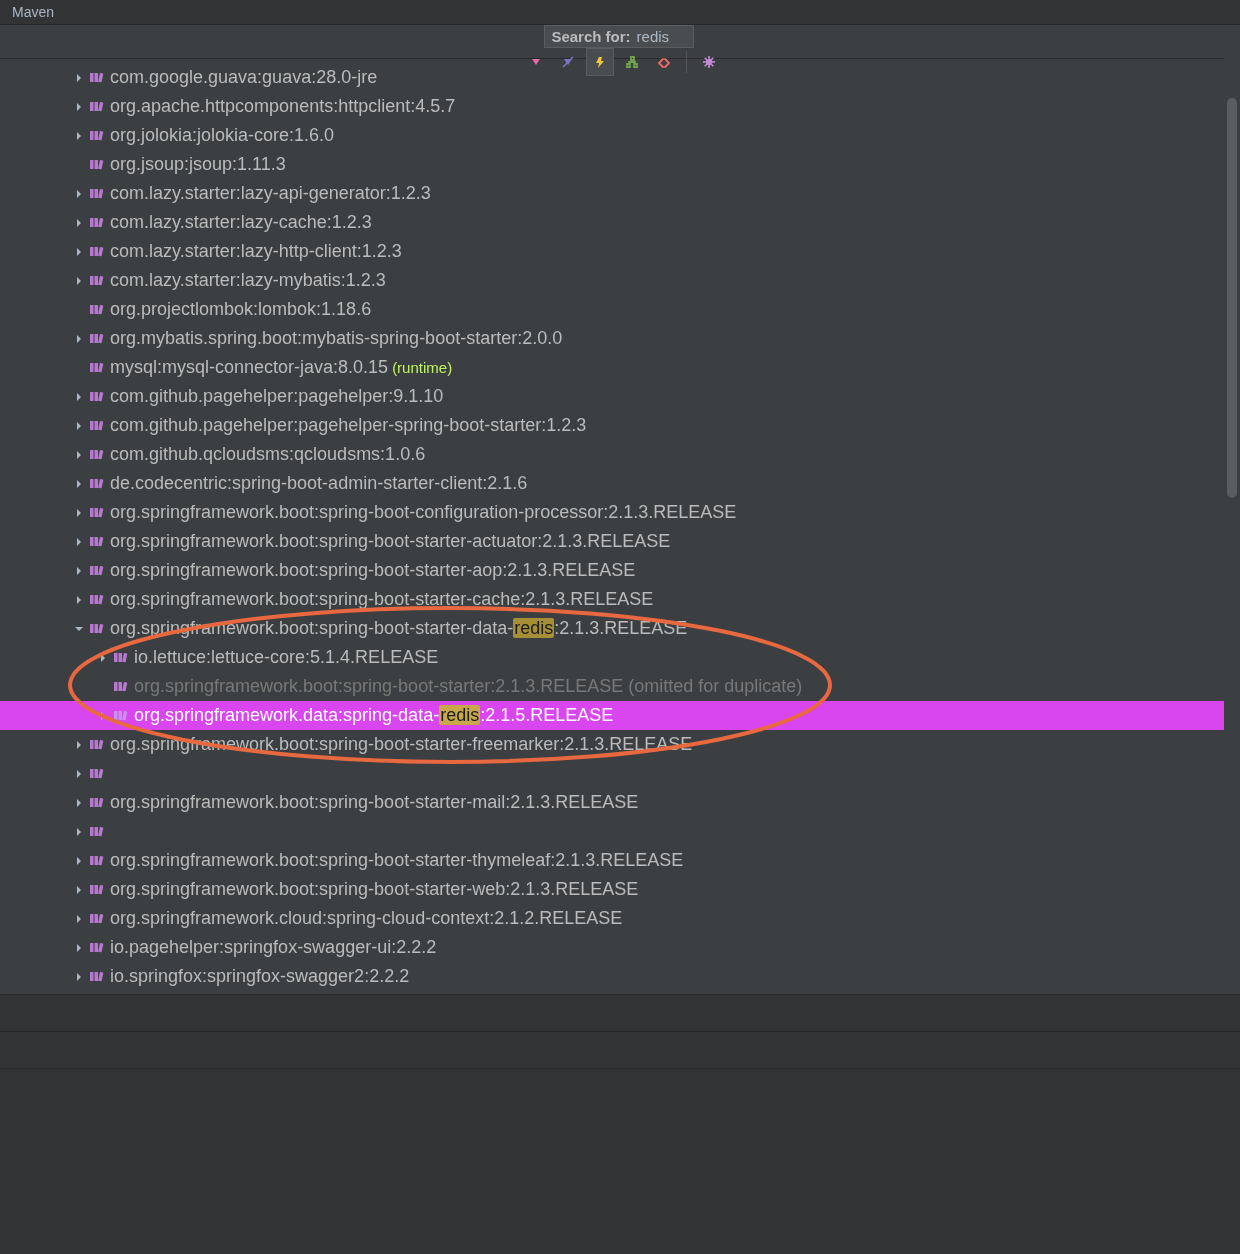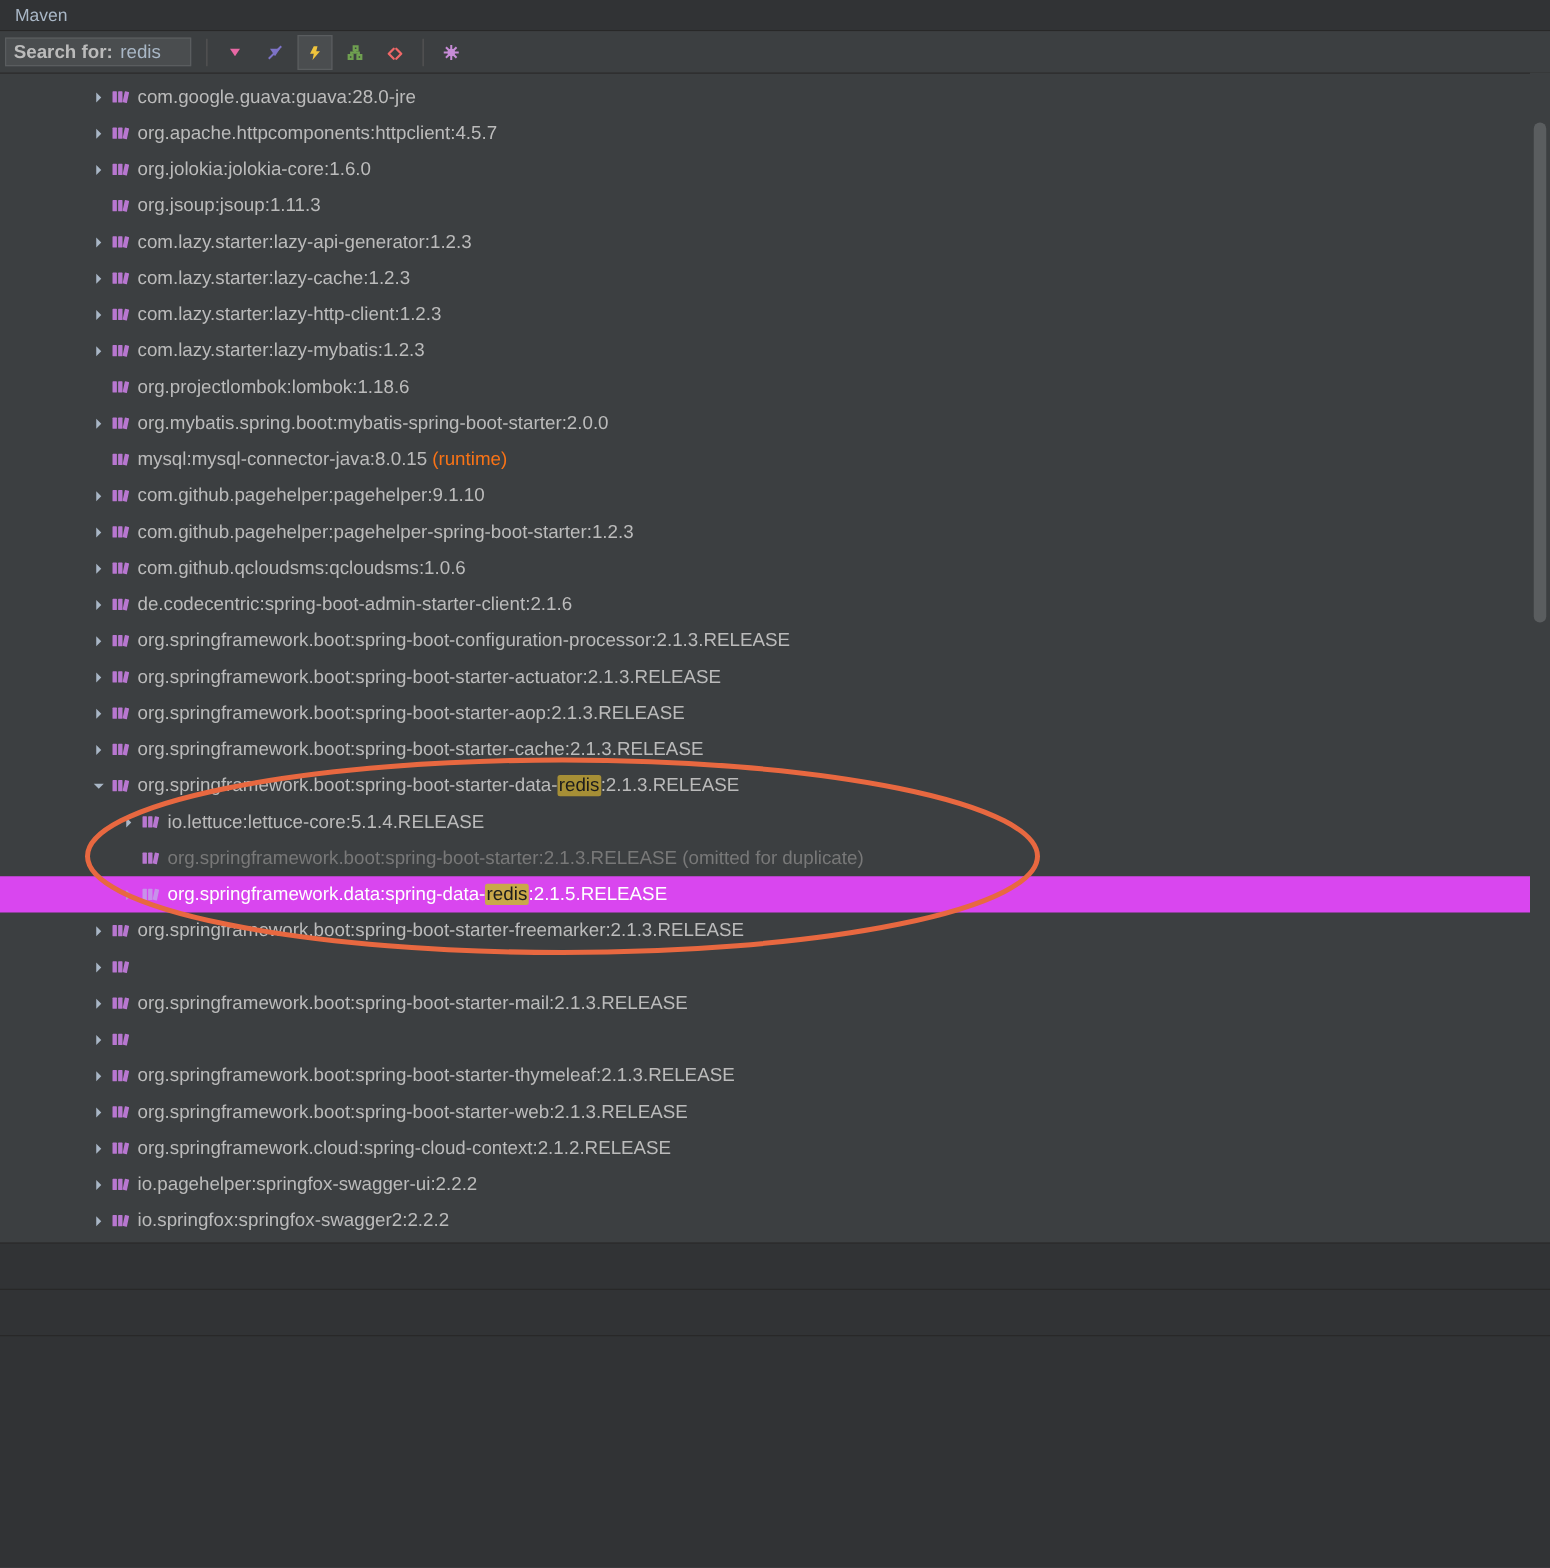--- a/index.html
+++ b/index.html
@@ -20,20 +20,21 @@
   background: #313335;
   border-bottom: 1px solid #282828;
 }
 .toolbar {
   display: flex;
   align-items: center;
   height: 34px;
   background: #3c3f41;
   border-bottom: 1px solid #2b2b2b;
   padding-left: 4px;
+  flex-direction: column;
 }
 .search-box {
   display: flex;
   align-items: center;
   background: #4a4d4f;
   border: 1px solid #5a5d5f;
   padding: 2px 6px;
   margin-right: 6px;
 }
 .search-label {
@@ -70,23 +71,23 @@
   display: inline-flex;
   align-items: center; justify-content: center;
   margin-right: 2px;
 }
 .chev svg { fill: #a9b7c6; }
 .licon {
   width: 16px; height: 16px;
   display: inline-flex; align-items: center; justify-content: center;
   margin-right: 6px;
 }
-.label { color: #bbbbbb; font-size: 15px; }
+.label { color: #bbbbbb; font-size: 18px; }
 .label.dim { color: #787878; }
-.suffix { color: #f97316; margin-left: 4px; }
+.suffix { color: #bef264; margin-left: 4px; }
 mark { background: #a68f36; color: #1c1c1c; padding: 0 1px; border-radius: 2px; }
 .row.selected mark { background: #c9a84a; color: #1c1c1c; }
 .circle-overlay {
   position: absolute;
   pointer-events: none;
   z-index: 5;
 }
 .scrollbar-area {
   position: absolute;
   right: 0; top: 58px; bottom: 0; width: 16px;

